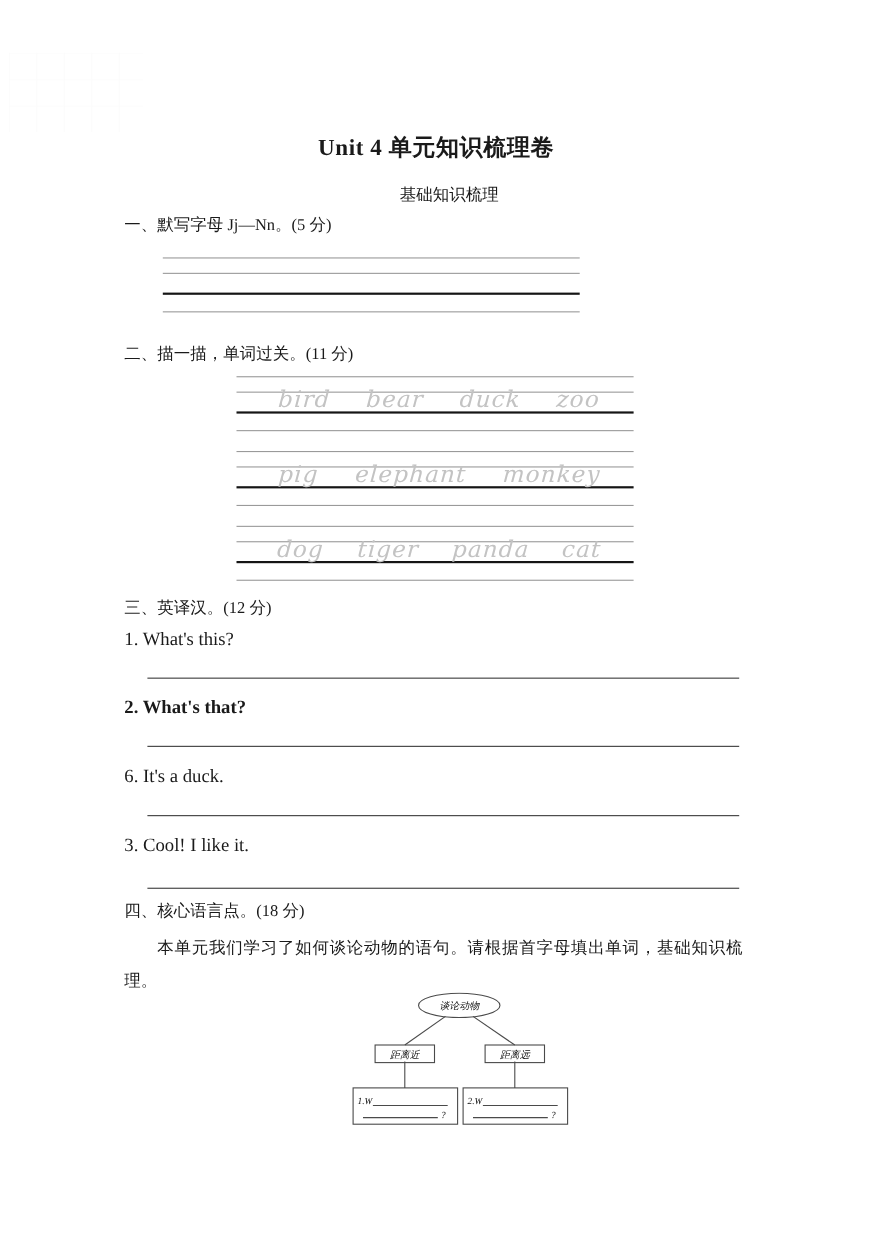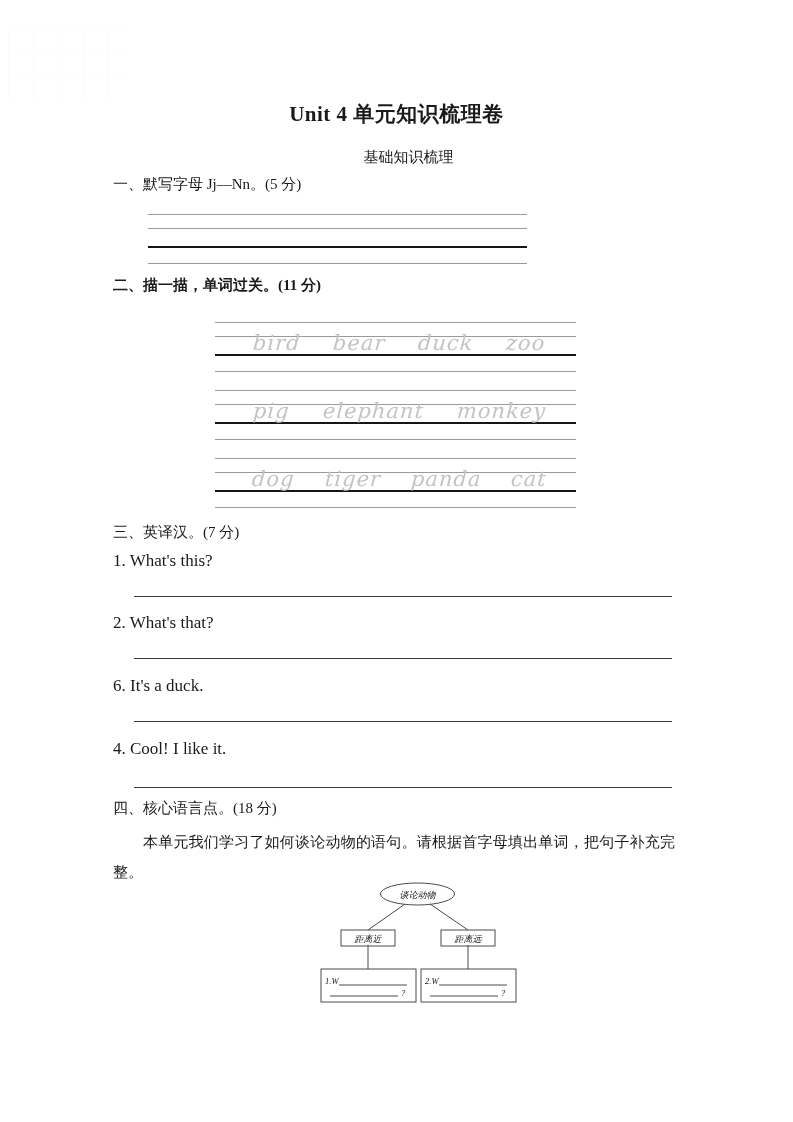--- a/index.html
+++ b/index.html
@@ -10,20 +10,21 @@
     background: #ffffff;
     font-family: "Liberation Serif", "DejaVu Serif", serif;
     color: #1a1a1a;
     position: relative;
     overflow: hidden;
   }
 
   .page {
     position: absolute;
     inset: 0;
+    margin-top: 20px;
   }
 
   
   .wm-grid {
     position: absolute;
     left: 8px;
     top: 28px;
     width: 122px;
     height: 72px;
     background-image:
@@ -156,21 +157,21 @@
 
   <div class="sec-head" style="top:175px;">一、默写字母 Jj—Nn。(5 分)</div>
 
   <div class="fourline" style="left:148px; top:214px; width:379px; height:51px;">
     <div class="ln l0"></div>
     <div class="ln l1"></div>
     <div class="ln l2"></div>
     <div class="ln l3"></div>
   </div>
 
-  <div class="sec-head" style="top:276px;font-weight:bold;">二、描一描，单词过关。(11 分)</div>
+  <div class="sec-head" style="top:292px;">二、描一描，单词过关。(11 分)</div>
 
   <div class="fourline" style="left:215px; top:322px; width:361px; height:51px;">
     <div class="ln l0"></div>
     <div class="ln l1"></div>
     <div class="ln l2"></div>
     <div class="ln l3"></div>
     <div class="trace-row">
       <span class="trace-word">bird</span>
       <span class="trace-word">bear</span>
       <span class="trace-word">duck</span>
@@ -196,37 +197,37 @@
     <div class="ln l2"></div>
     <div class="ln l3"></div>
     <div class="trace-row">
       <span class="trace-word">dog</span>
       <span class="trace-word">tiger</span>
       <span class="trace-word">panda</span>
       <span class="trace-word">cat</span>
     </div>
   </div>
 
-  <div class="sec-head" style="top:523px;">三、英译汉。(7 分)</div>
+  <div class="sec-head" style="top:523px;">三、英译汉。(12 分)</div>
 
   <div class="q-text" style="top:551px;">1. What's this?</div>
   <div class="ans-line" style="top:596px;"></div>
 
-  <div class="q-text" style="top:613px;">2. What's that?</div>
+  <div class="q-text" style="top:613px;font-weight:bold;">2. What's that?</div>
   <div class="ans-line" style="top:658px;"></div>
 
   <div class="q-text" style="top:676px;">6. It's a duck.</div>
   <div class="ans-line" style="top:721px;"></div>
 
-  <div class="q-text" style="top:739px;">4. Cool! I like it.</div>
+  <div class="q-text" style="top:739px;">3. Cool! I like it.</div>
   <div class="ans-line" style="top:787px;"></div>
 
   <div class="sec-head" style="top:799px;">四、核心语言点。(18 分)</div>
 
-  <div class="para" style="top:827px;">本单元我们学习了如何谈论动物的语句。请根据首字母填出单词，把句子补充完整。</div>
+  <div class="para" style="top:827px;">本单元我们学习了如何谈论动物的语句。请根据首字母填出单词，基础知识梳理。</div>
 
   <div class="diagram">
     <svg width="215" height="135" viewBox="0 0 215 135" xmlns="http://www.w3.org/2000/svg">
       <g fill="none" stroke="#4a4a4a" stroke-width="1">
 
         <line x1="95" y1="22" x2="58" y2="48"></line>
         <line x1="120" y1="22" x2="158" y2="48"></line>
 
         <line x1="58" y1="63" x2="58" y2="87"></line>
         <line x1="158" y1="63" x2="158" y2="87"></line>

